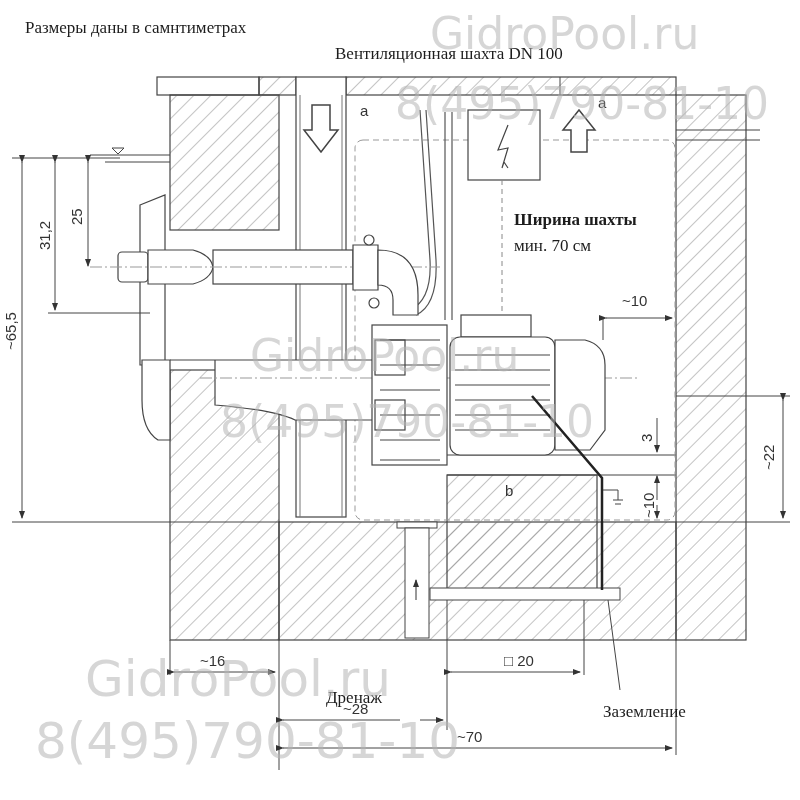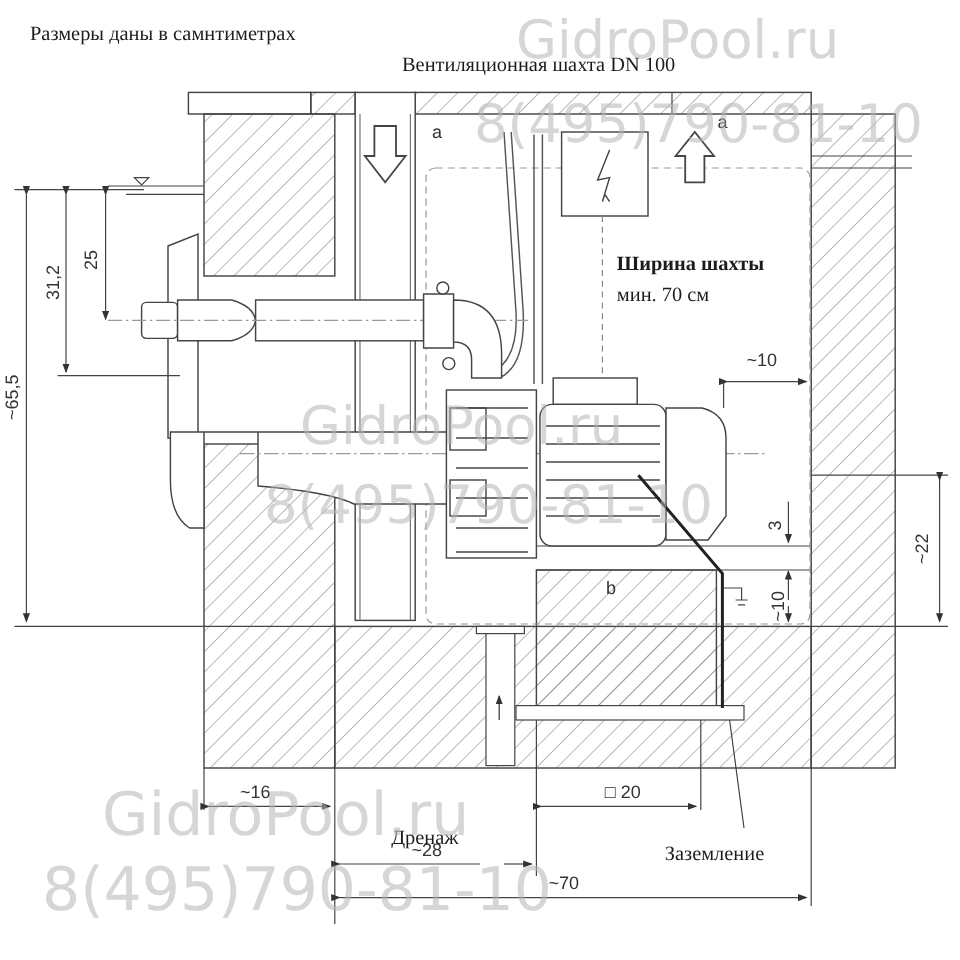--- a/index.html
+++ b/index.html
@@ -169,21 +169,21 @@
 
     <line x1="608" y1="600" x2="620" y2="690"></line>
   </g>
 </svg>
 
 <div class="lbl serif" style="left:25px; top:18px;">Размеры даны в самнтиметрах</div>
 <div class="lbl serif" style="left:335px; top:44px;">Вентиляционная шахта DN 100</div>
 <div class="lbl serif" style="left:514px; top:210px;font-weight:bold;">Ширина шахты</div>
 <div class="lbl serif" style="left:514px; top:236px;text-align:right;">мин. 70 см</div>
 <div class="lbl serif" style="left:326px; top:688px;">Дренаж</div>
-<div class="lbl serif" style="left:554px; top:702px;">Заземление</div>
+<div class="lbl serif" style="left:603px; top:702px;">Заземление</div>
 <div class="lbl sans" style="left:360px; top:102px;">a</div>
 <div class="lbl sans" style="left:598px; top:94px;">a</div>
 <div class="lbl sans" style="left:505px; top:482px;">b</div>
 
 <div class="lbl sans vert" style="left:2px; top:350px;">~65,5</div>
 <div class="lbl sans vert" style="left:36px; top:250px;">31,2</div>
 <div class="lbl sans vert" style="left:68px; top:225px;">25</div>
 <div class="lbl sans" style="left:622px; top:292px;">~10</div>
 <div class="lbl sans vert" style="left:638px; top:442px;">3</div>
 <div class="lbl sans vert" style="left:640px; top:518px;">~10</div>

